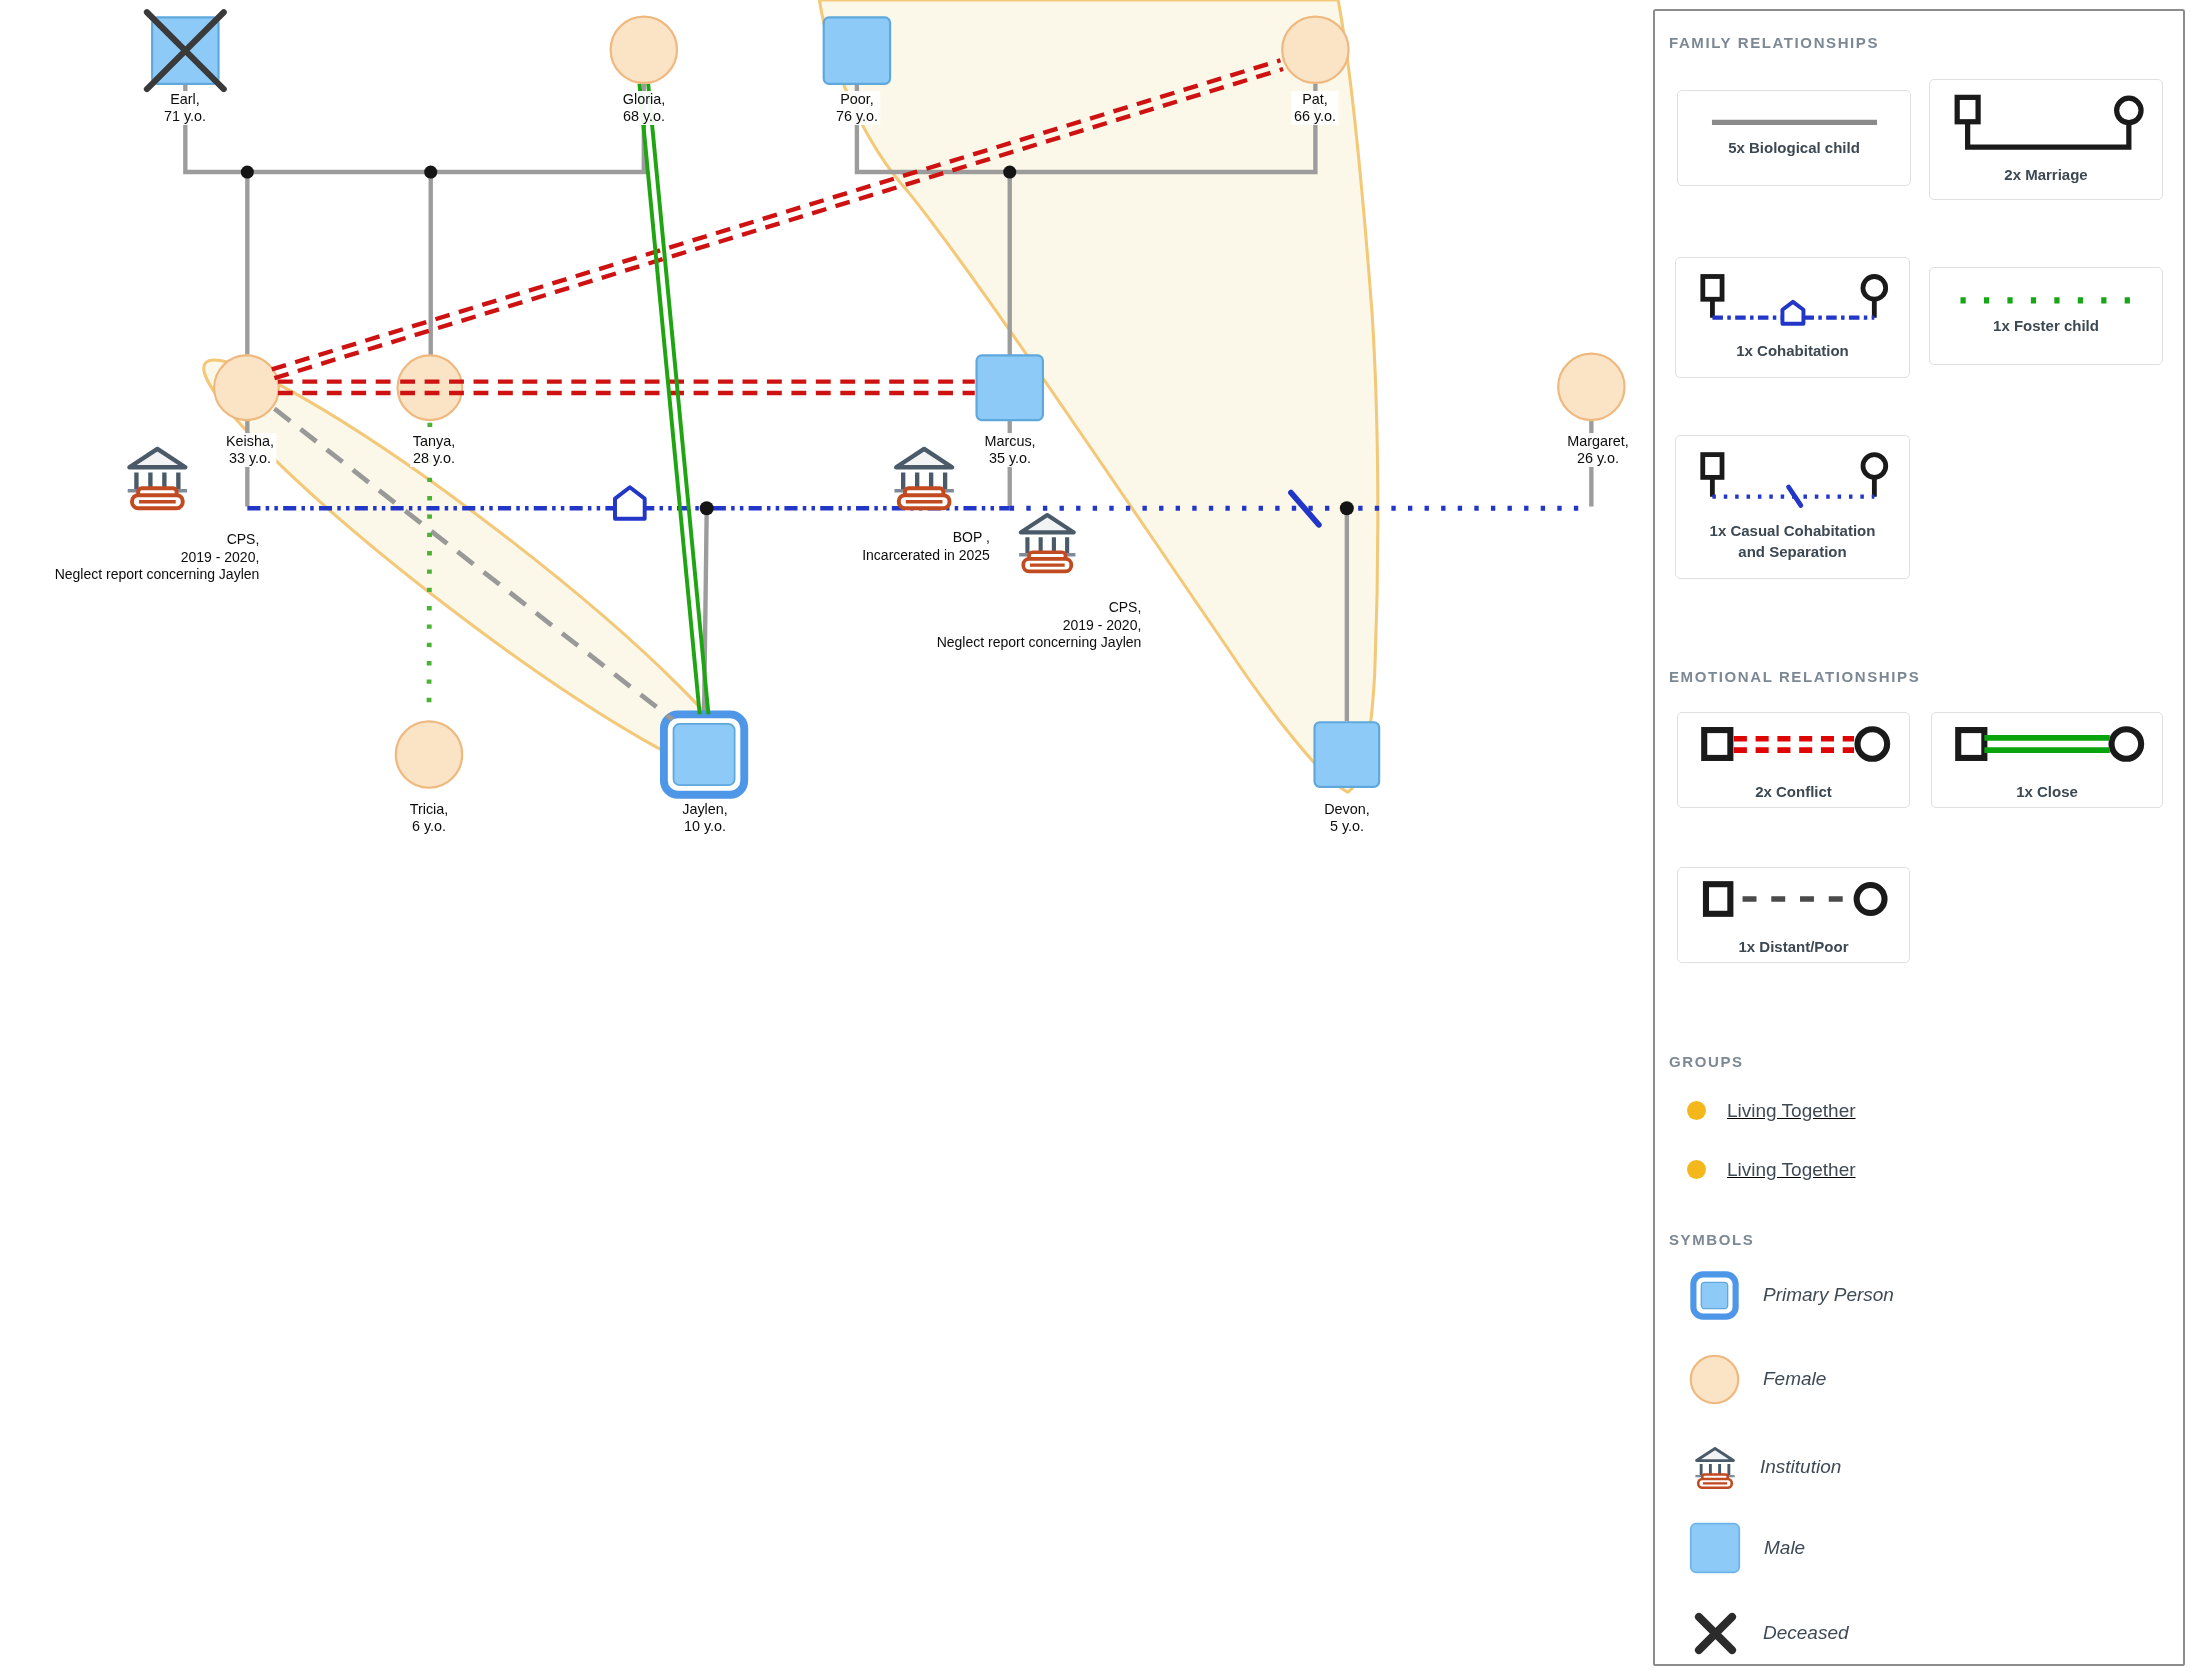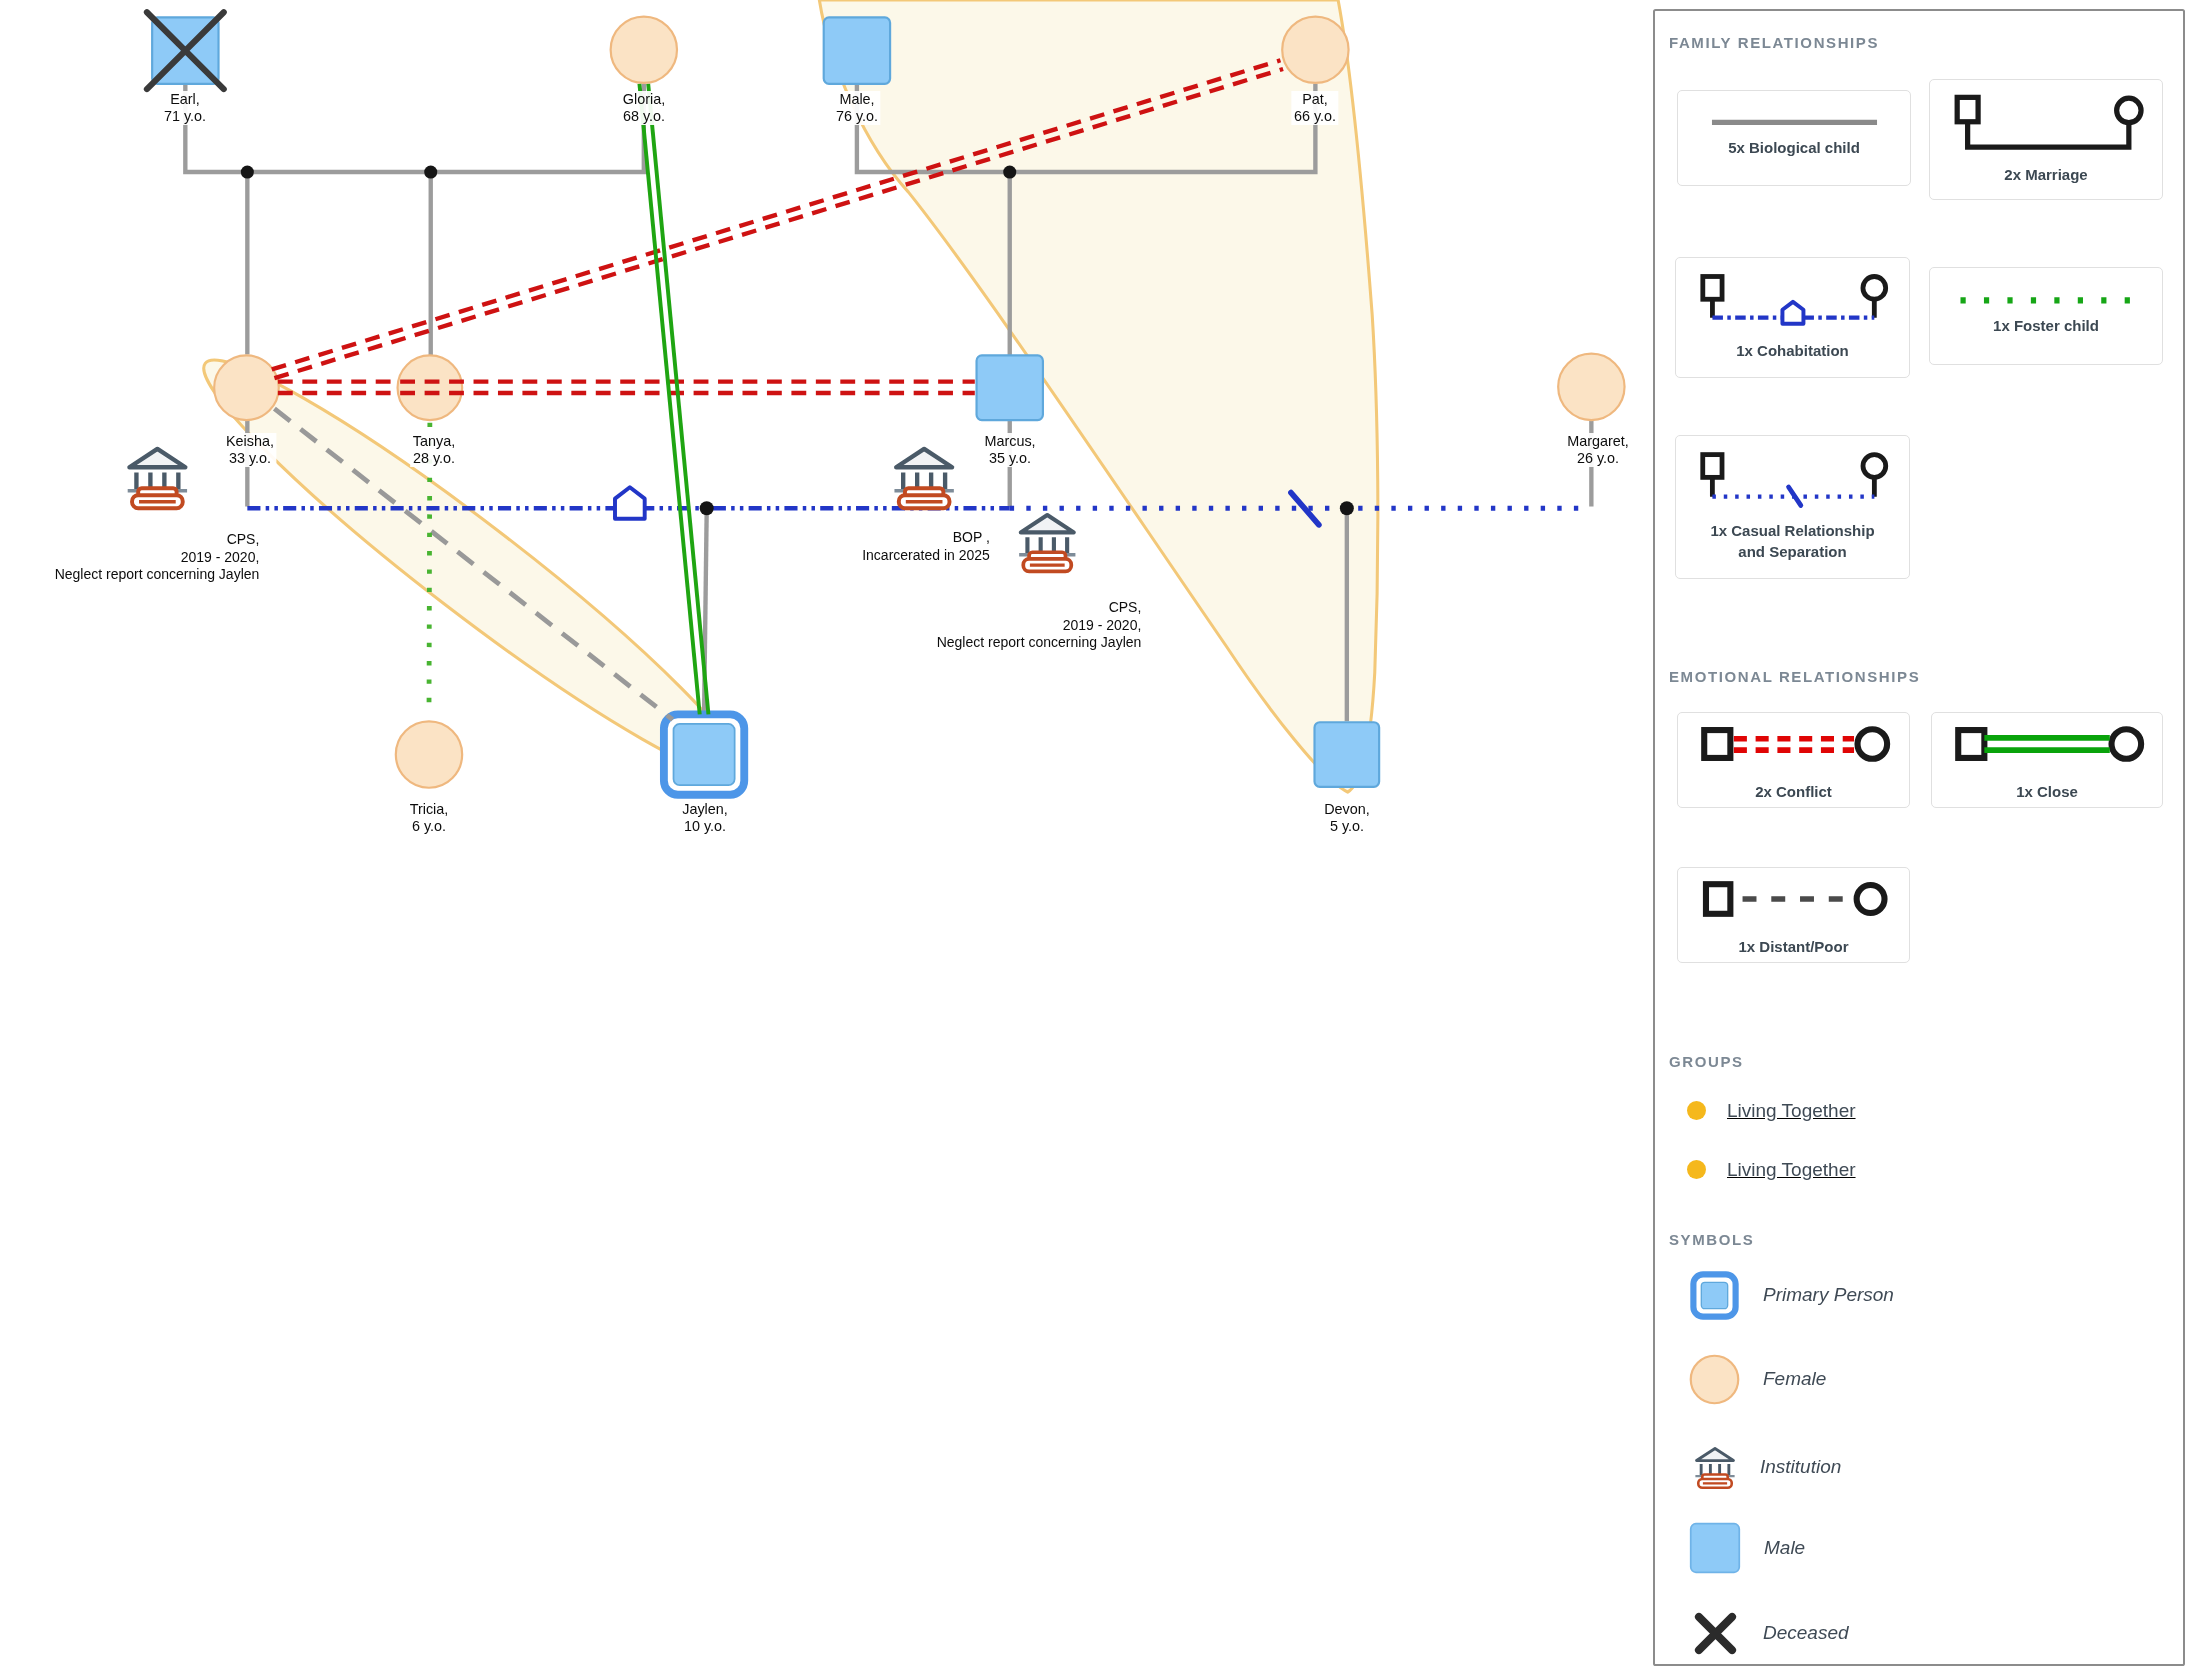--- a/index.html
+++ b/index.html
@@ -119,21 +119,21 @@
 
   <div class="plabel" style="left:185px;top:91px">
       <div>Earl,</div>
       <div>71 y.o.</div>
     </div>
   <div class="plabel" style="left:644px;top:91px">
       <div>Gloria,</div>
       <div>68 y.o.</div>
     </div>
   <div class="plabel" style="left:857px;top:91px">
-      <div>Male,</div>
+      <div>Poor,</div>
       <div>76 y.o.</div>
     </div>
   <div class="plabel" style="left:1315px;top:91px">
       <div>Pat,</div>
       <div>66 y.o.</div>
     </div>
   <div class="plabel" style="left:250px;top:433px">
       <div>Keisha,</div>
       <div>33 y.o.</div>
     </div>
@@ -216,21 +216,21 @@
 
     <div class="lcard" style="left:20px;top:424px;width:233px;height:142px">
       <svg width="197" height="58" viewBox="0 0 225 66">
         <rect x="10" y="4" width="22" height="26" fill="none" stroke="#1A1A1A" stroke-width="5.5"></rect>
         <circle cx="206" cy="17" r="13" fill="none" stroke="#1A1A1A" stroke-width="5.5"></circle>
         <path d="M21,30 V52 M206,30 V52" stroke="#1A1A1A" stroke-width="5.5" fill="none"></path>
         <path d="M21,52 H206" stroke="#2236C7" stroke-width="5" stroke-dasharray="4 9" fill="none"></path>
         <path d="M108,41 L122,62" stroke="#2236C7" stroke-width="5.5" stroke-linecap="round"></path>
       </svg>
       <div class="clabel">
-          <div>1x Casual Relationship</div>
+          <div>1x Casual Cohabitation</div>
           <div>and Separation</div>
         </div>
     </div>
 
     <div class="lhead" style="left:14px;top:657px">EMOTIONAL RELATIONSHIPS</div>
 
     <div class="lcard" style="left:22px;top:701px;width:231px;height:94px">
       <svg width="197" height="54" viewBox="0 0 225 62">
         <rect x="10" y="15" width="30" height="32" fill="none" stroke="#1A1A1A" stroke-width="7"></rect>
         <circle cx="203" cy="31" r="17" fill="none" stroke="#1A1A1A" stroke-width="7"></circle>

